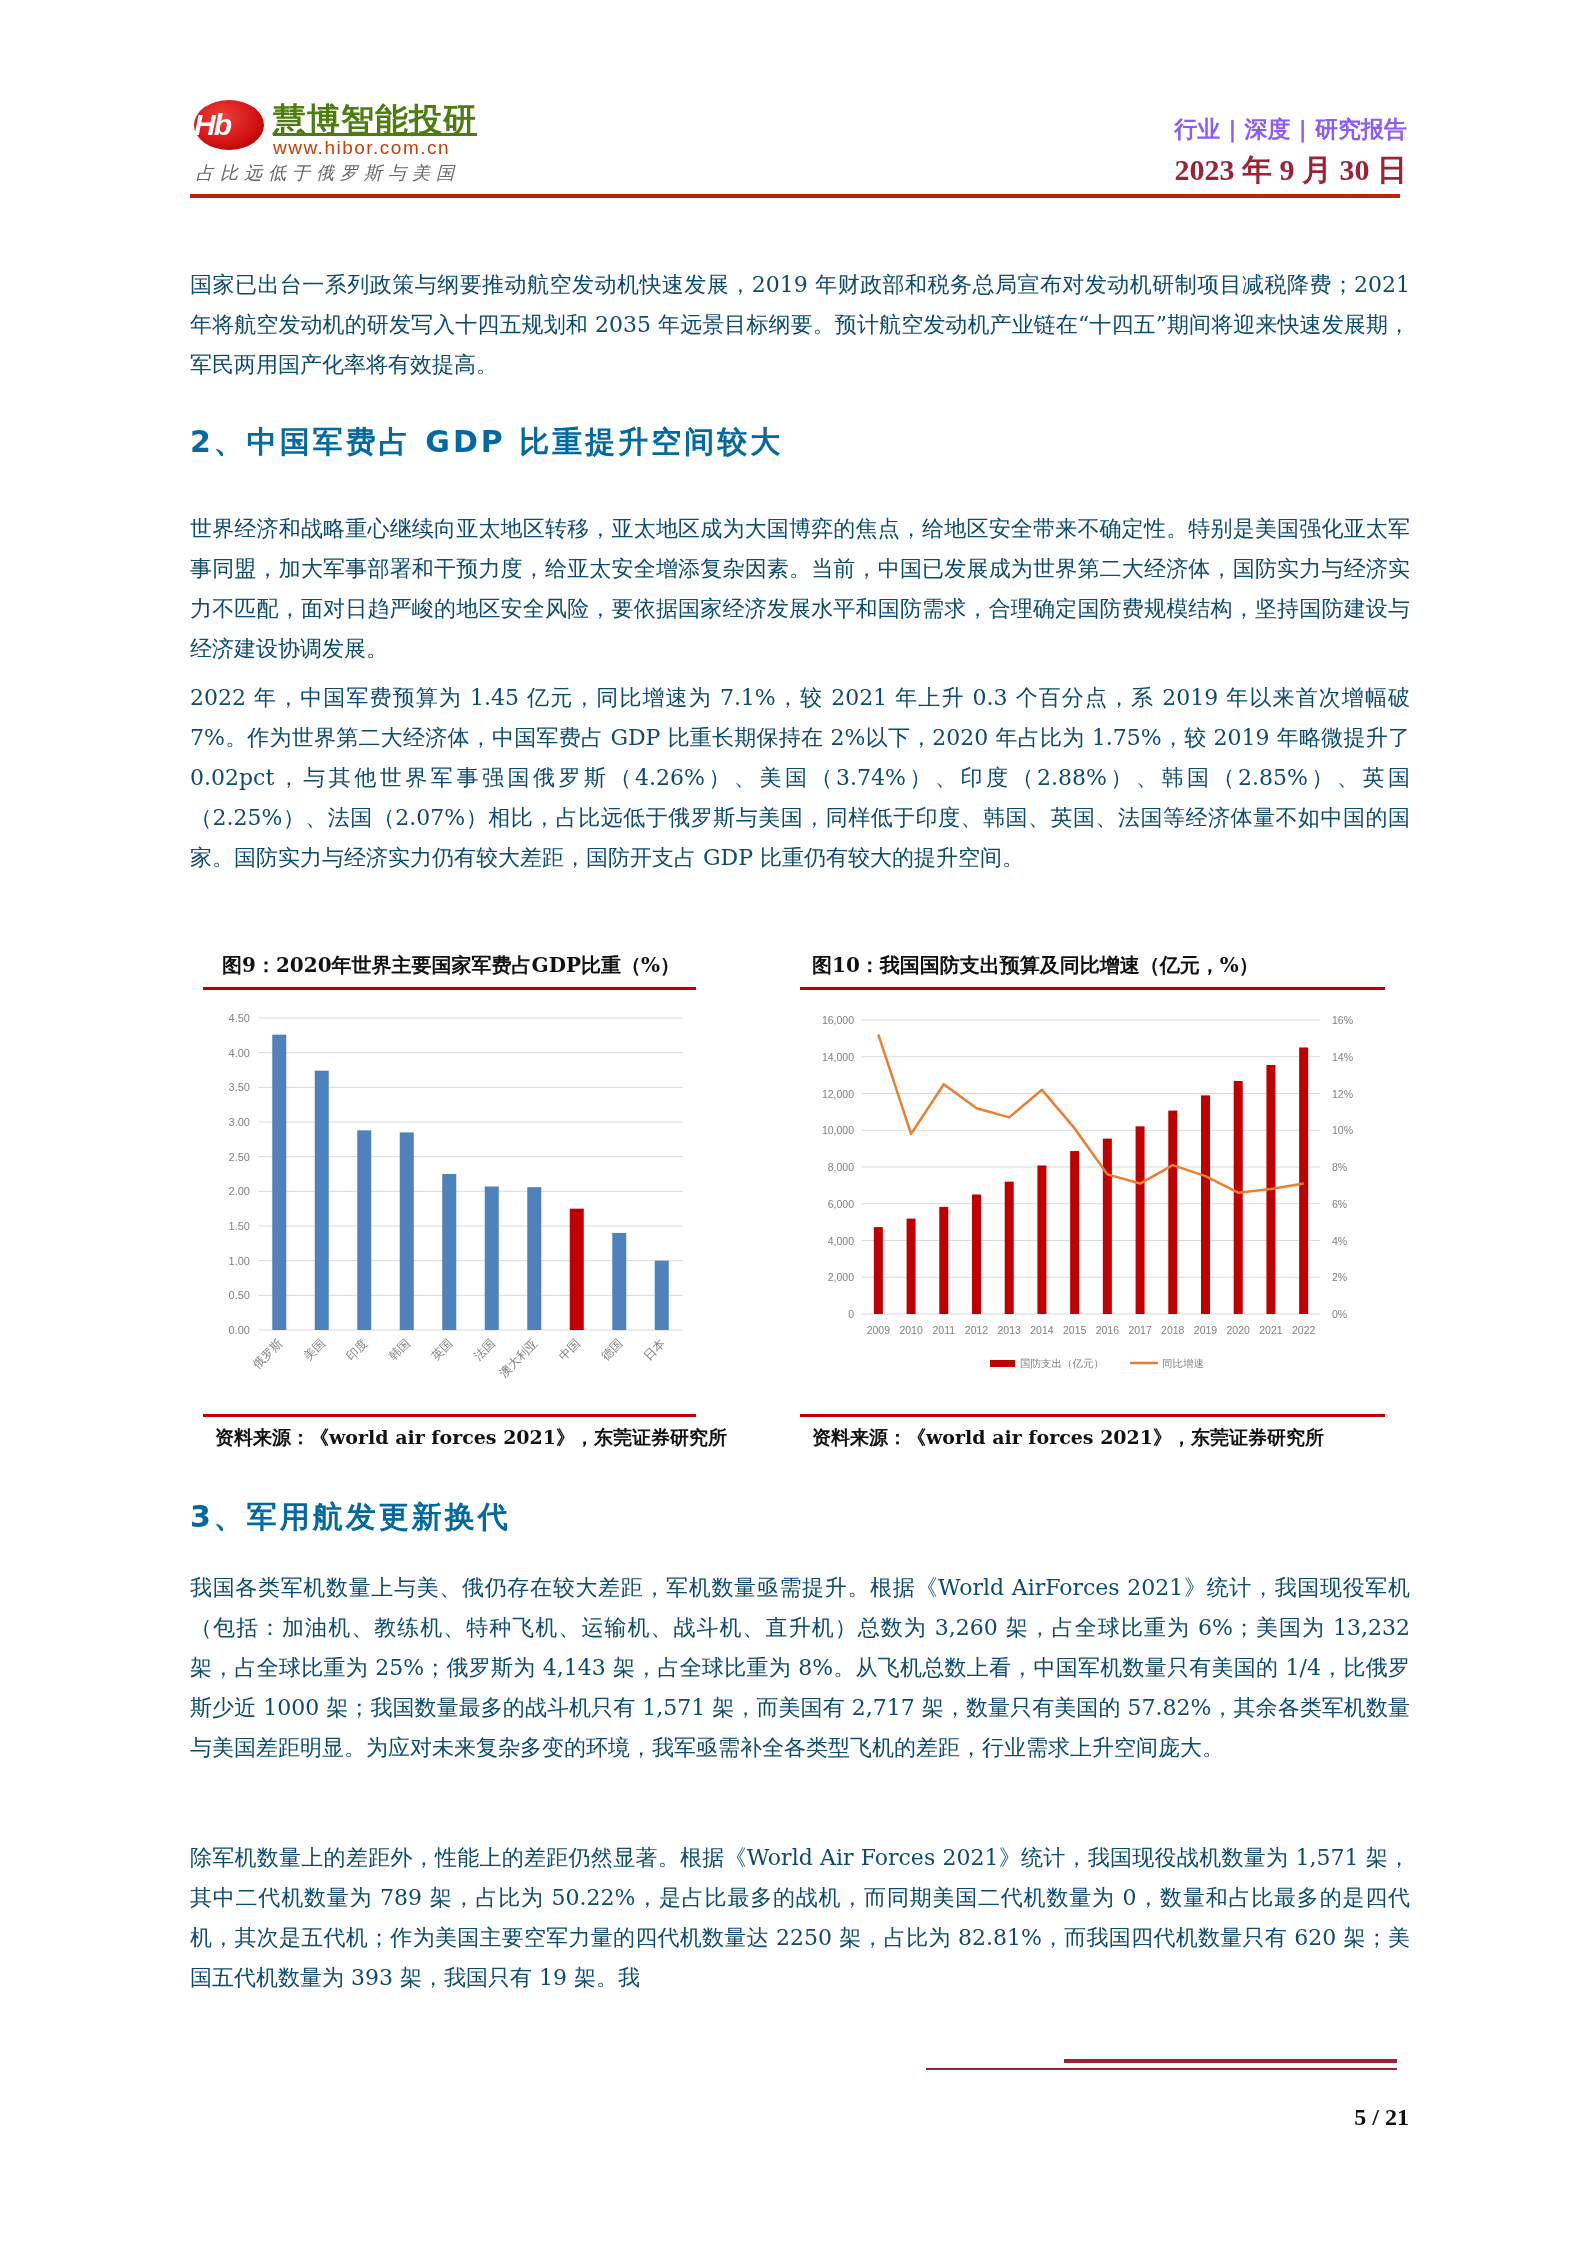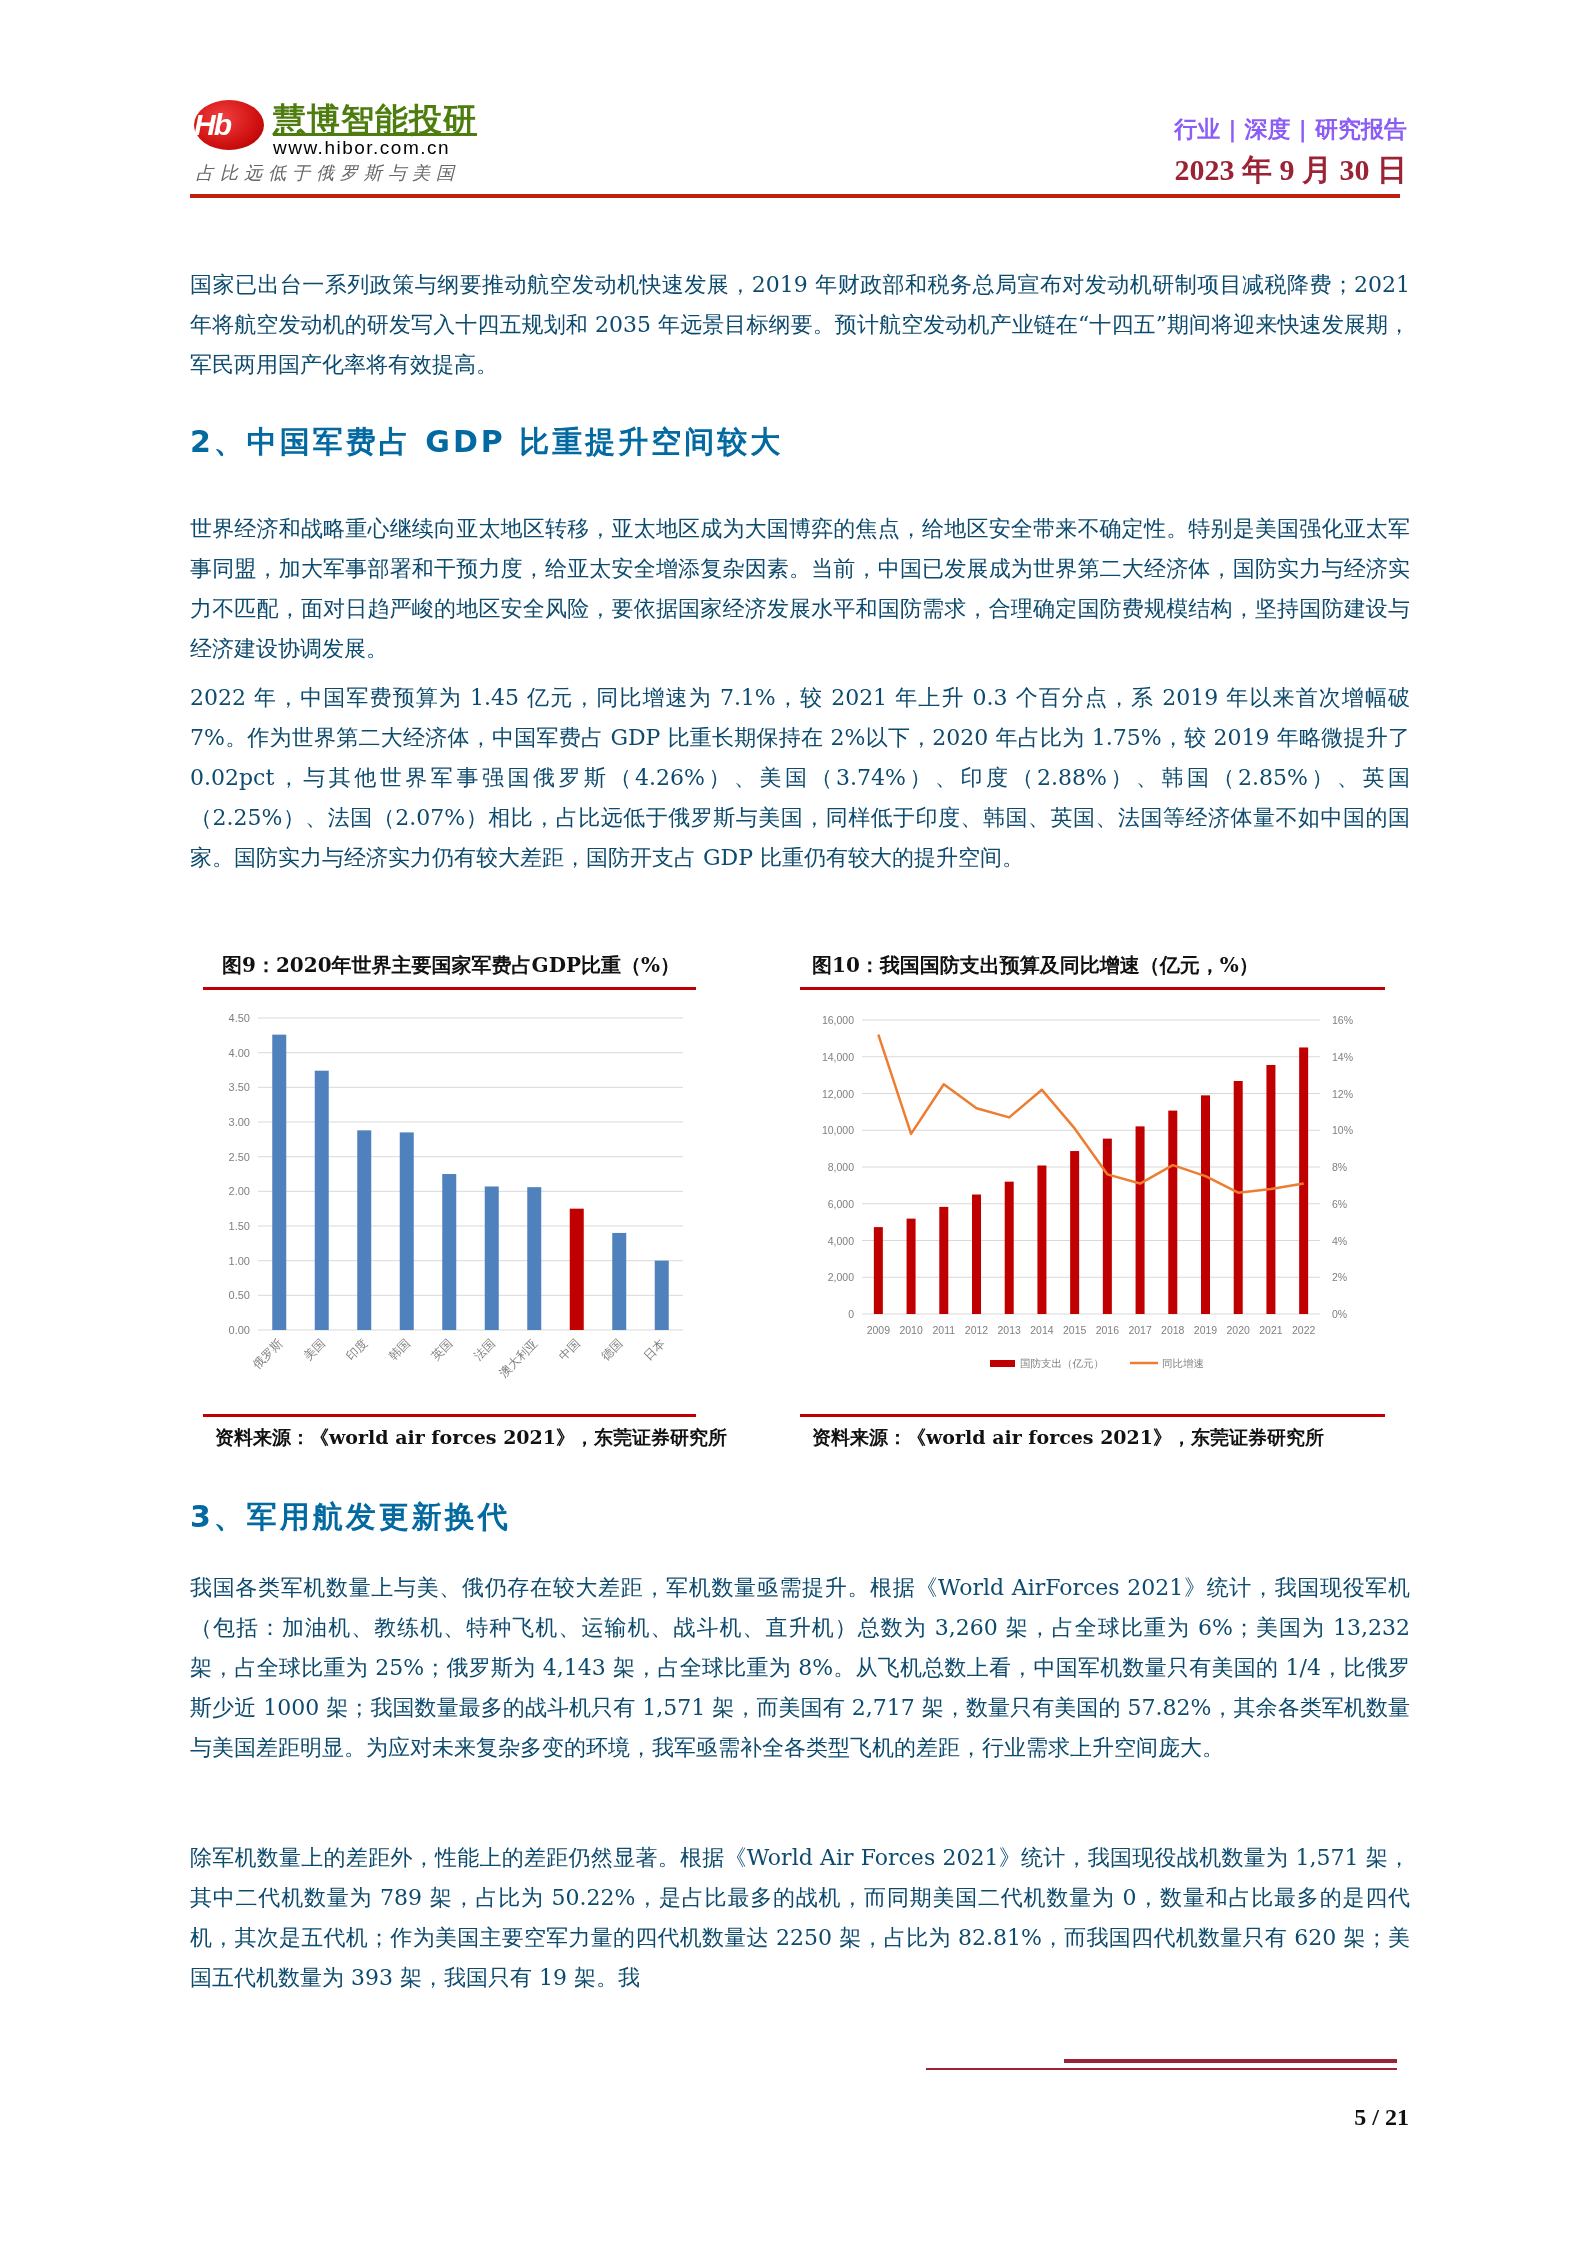--- a/index.html
+++ b/index.html
@@ -8,21 +8,21 @@
   .abs { position:absolute; }
 
   
   .logo-circle { left:194px; top:100px; width:70px; height:50px; border-radius:50%;
     background:radial-gradient(ellipse at 40% 35%, #f04040 0%, #d01010 60%, #a00000 100%);
     color:#fff; font-family:"Liberation Sans", sans-serif; font-weight:bold; font-style:italic;
     font-size:30px; text-align:left; line-height:50px; letter-spacing:-2px; }
   .logo-name { left:273px; top:98px; font-family:"DejaVu Sans", sans-serif; font-weight:bold;
     font-size:33px; color:#4d7c0f; letter-spacing:1px;text-decoration:underline; }
   .logo-url { left:273px; top:137px; font-family:"Liberation Sans", sans-serif; font-size:19px;
-    color:#000000; letter-spacing:1.5px;text-align:center; }
+    color:#c2410c; letter-spacing:1.5px;text-align:center; }
   .logo-slogan { left:196px; top:161px; font-family:"DejaVu Serif", serif; font-style:italic;
     font-size:18px; color:#666; letter-spacing:6px; }
   .hdr-right-1 { right:180px; top:114px; font-family:"DejaVu Serif", serif; font-weight:bold;
     font-size:23px; color:#8b5cf6; }
   .hdr-right-2 { right:180px; top:150px; font-family:"Liberation Serif", serif; font-weight:bold;
     font-size:30px; color:#9b2335; }
   .hdr-rule { left:190px; top:194px; width:1210px; height:4px; background:#c0200f; }
 
   
   .para { left:190px; width:1220px; font-size:22px; line-height:40px; color:#0c4a6e;

